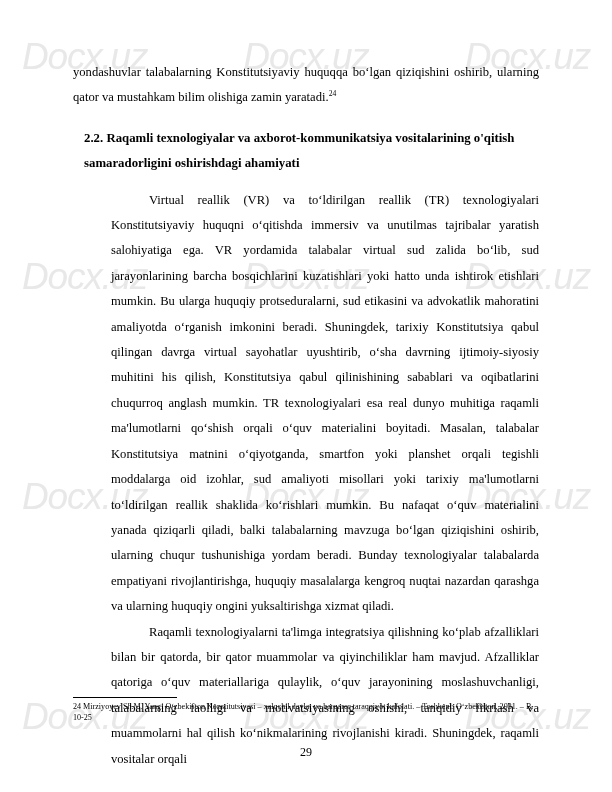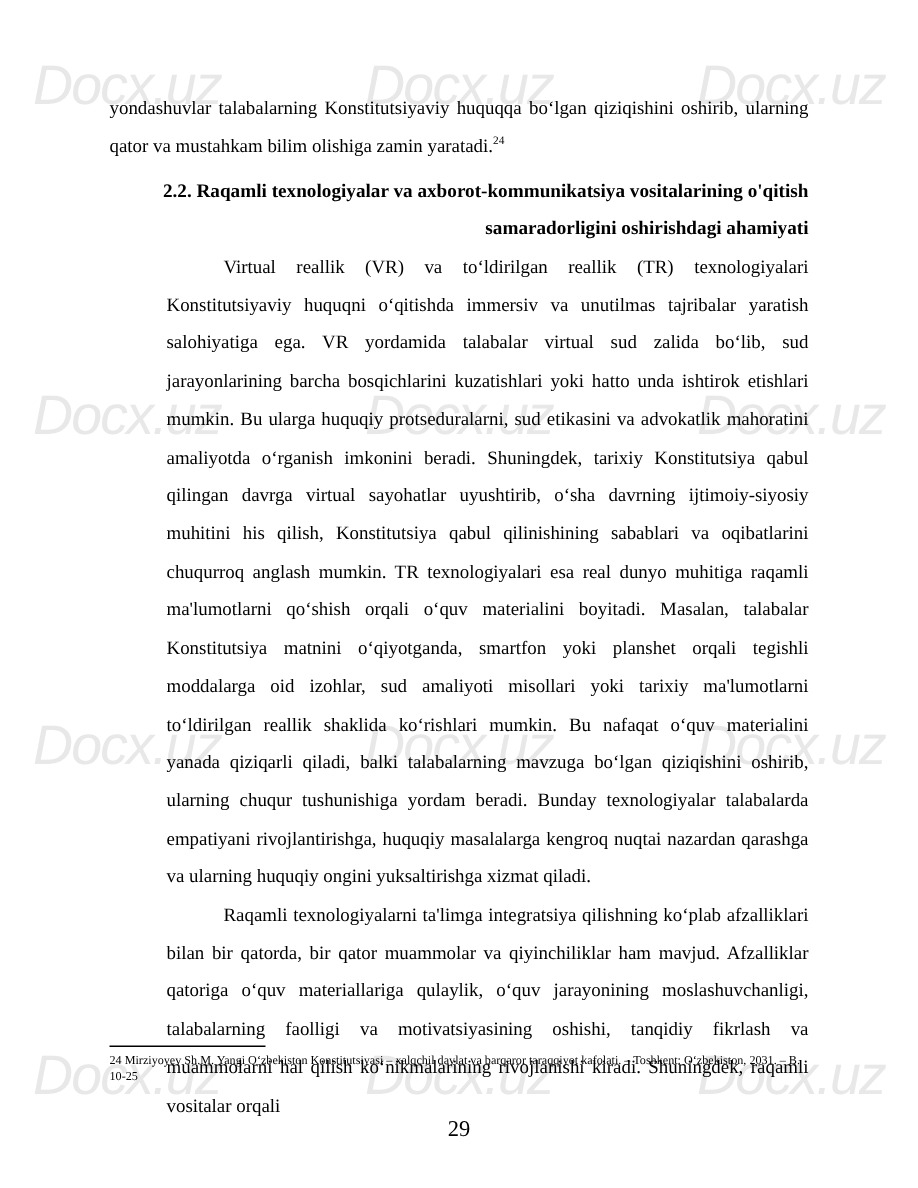--- a/index.html
+++ b/index.html
@@ -58,26 +58,26 @@
     line-height: 25.4px;
     text-align: justify;
     text-justify: inter-word;
     text-indent: 0;
   }
   p.body.indent {
     text-indent: 38px;
     margin-left: 38px;
   }
   .heading {
-    margin: 0;
+    margin: 11px;
     padding-top: 4px;
     font-size: 12.8px;
     line-height: 25.4px;
     font-weight: bold;
-    text-align: right;
+    text-align: left;
   }
   .sup {
     font-size: 7.6px;
     vertical-align: super;
     line-height: 0;
   }
 
   
   .footnote {
     position: absolute;
@@ -99,21 +99,21 @@
     text-align: left;
   }
 
   
   .page-number {
     position: absolute;
     left: 0;
     top: 745px;
     width: 612px;
     text-align: center;
-    font-size: 15px;
+    font-size: 12px;
     z-index: 2;
   }
 </style>
 </head>
 <body>
 
 <div class="page">
 
   <div class="watermarks">
     <div class="wm-row" style="top:38px;">

